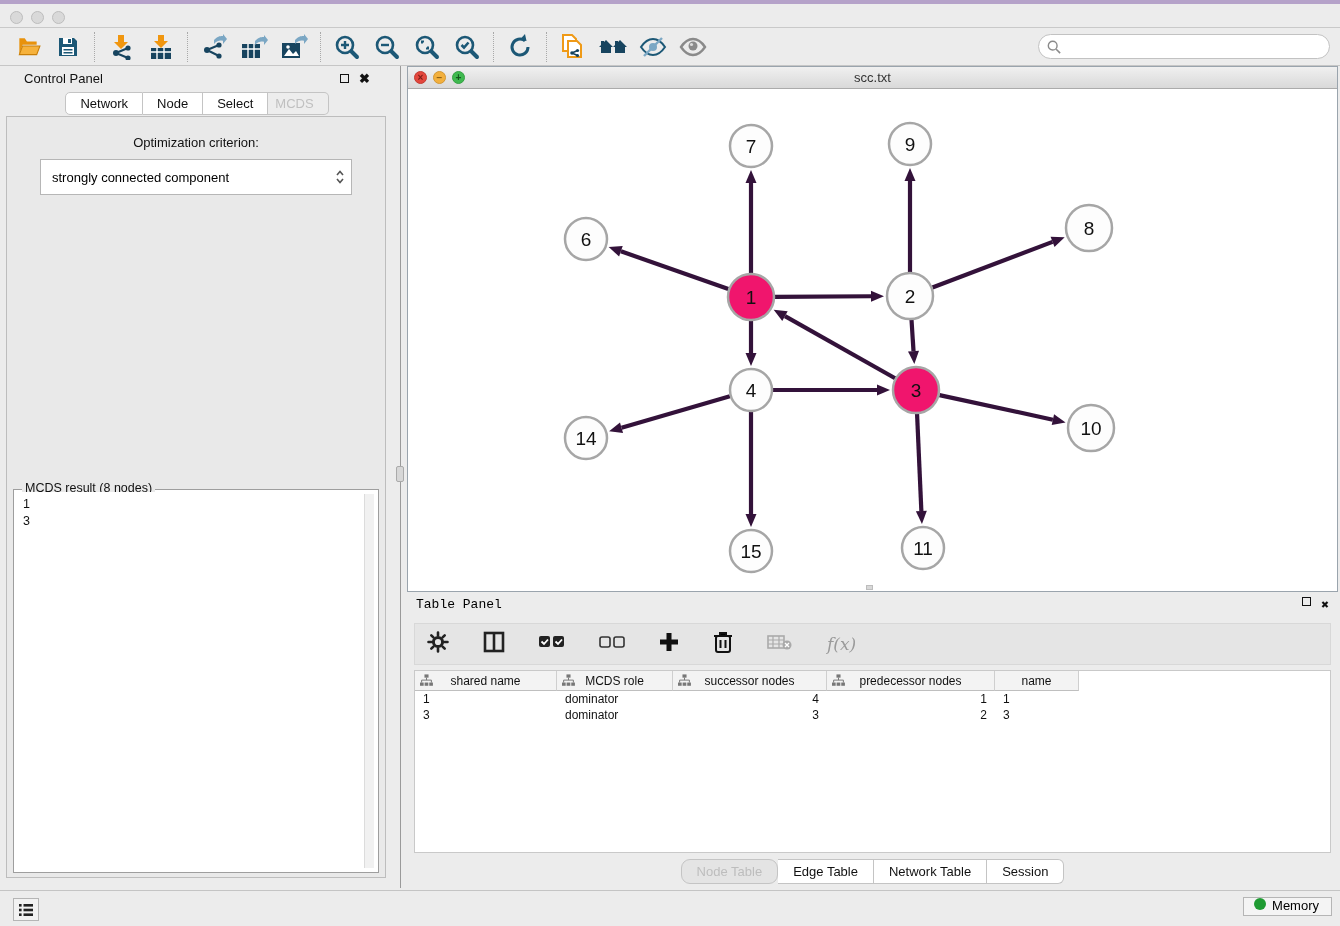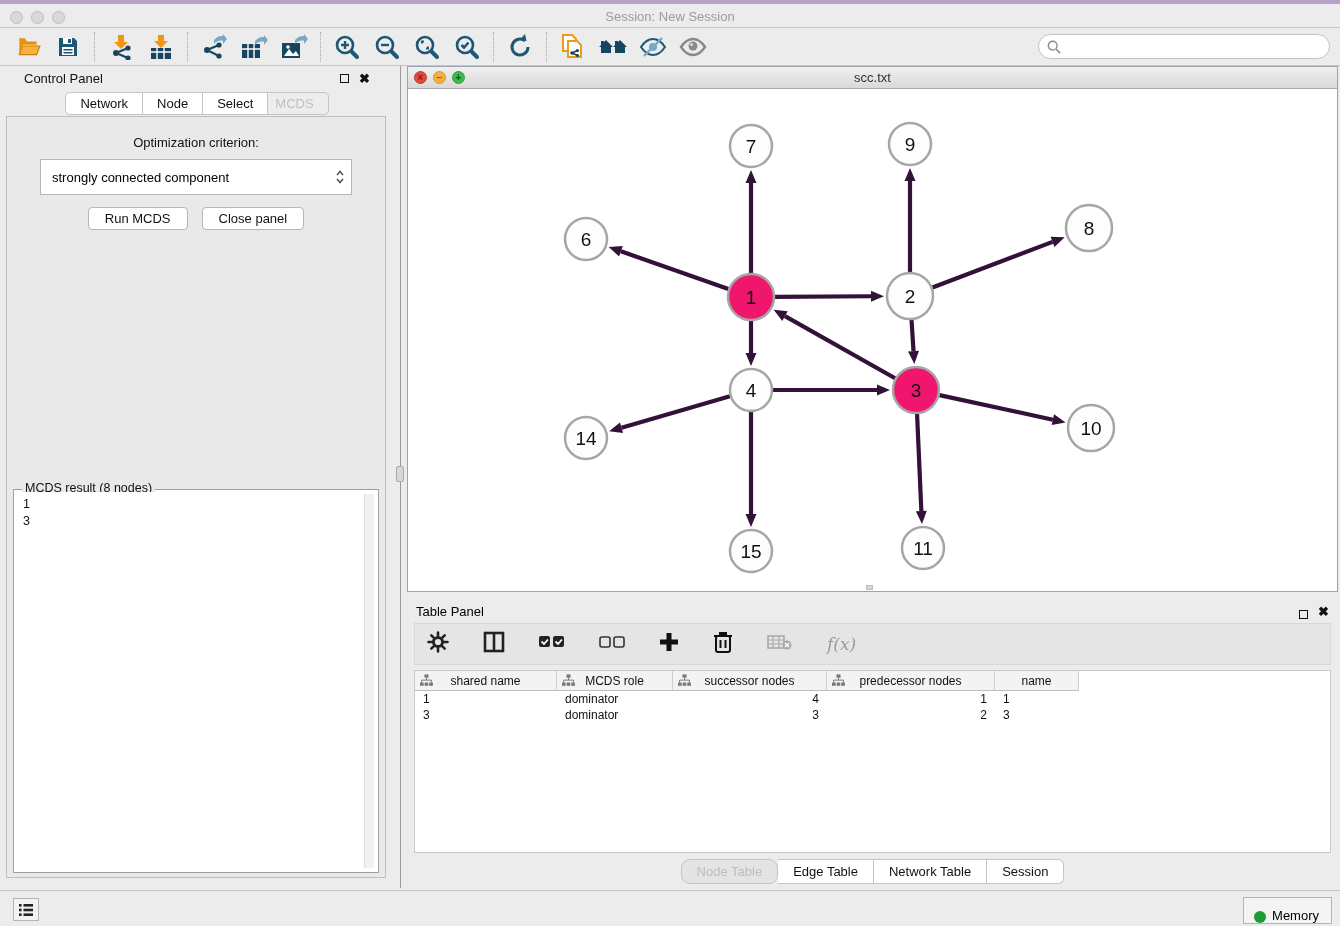--- a/index.html
+++ b/index.html
@@ -52,55 +52,54 @@
   .ntl { width:13px; height:13px; border-radius:50%; font-size:10px; line-height:12px; text-align:center; font-weight:bold; }
   .ntl.red { background:#e3473d; border:1px solid #c23b32; color:#7c1d18; }
   .ntl.yellow { background:#f3b03d; border:1px solid #d29734; color:#8a5d12; }
   .ntl.green { background:#3fb94f; border:1px solid #35a043; color:#14571d; }
   .net-title { position:absolute; width:100%; text-align:center; top:3px; font-size:13px; color:#333; }
   .net-canvas { position:relative; width:100%; height:501px; background:#fff; }
   .net-resize { position:absolute; bottom:1px; left:458px; width:7px; height:5px; background:#d8d8d8; border:1px solid #bdbdbd; }
 
   
   .table-panel { position:absolute; left:407px; top:597px; width:931px; height:292px; background:#ececec; }
-  .tp-head { height:22px; display:flex; align-items:flex-end; padding:0 9px; }
+  .tp-head { height:22px; display:flex; align-items:flex-start; padding:0 9px;font-family:Liberation Mono, monospace; }
   .tp-head .ptitle { font-size:13px; flex:1; }
   .tp-toolbar { margin:4px 7px 0 7px; height:42px; background:#e5e5e5; border:1px solid #d8d8d8; display:flex; align-items:center; padding-left:12px; gap:34px; }
   .tp-table { margin:5px 7px 0 7px; height:183px; background:#fff; border:1px solid #c9c9c9; overflow:hidden; position:relative; }
   .thead { display:flex; height:20px; font-size:12px; }
   .th { background:#f3f3f3; border-right:1px solid #cfcfcf; border-bottom:1px solid #bfbfbf; display:flex; align-items:center; justify-content:center; position:relative; color:#111; }
   .th .hic { position:absolute; left:5px; top:3px; }
   .trow { display:flex; height:16px; font-size:12px; color:#111; }
   .td { padding:1px 8px 0 8px; white-space:nowrap; }
   .td.r { text-align:right; }
   .c0{width:142px}.c1{width:116px}.c2{width:154px}.c3{width:168px}.c4{width:84px}
   .tp-tabs { display:flex; justify-content:center; margin-top:6px; }
   .tp-tab { font-size:13px; padding:4px 15px; background:#fff; border:1px solid #c4c4c4; border-left:none; color:#111; }
   .tp-tab:first-child { border-left:1px solid #c4c4c4; border-top-left-radius:6px; border-bottom-left-radius:6px;border-radius:9px; }
   .tp-tab:last-child { border-top-right-radius:6px; border-bottom-right-radius:6px; }
   .tp-tab.active { background:#e4e4e4; color:#bdbdbd; }
 
   
   .statusbar { position:absolute; left:0; top:890px; width:1340px; height:36px; background:#ececec; border-top:1px solid #c4c4c4; }
   .sb-left { position:absolute; left:13px; top:7px; width:26px; height:23px; background:#f2f2f2; border:1px solid #b5b5b5; display:flex; align-items:center; justify-content:center; }
-  .sb-mem { position:absolute; right:8px; top:6px; height:27px; background:#f4f4f4; border:1px solid #b5b5b5; display:flex; align-items:flex-end; padding:0 12px 0 10px; font-size:13px; gap:6px; }
+  .sb-mem { position:absolute; right:8px; top:6px; height:19px; background:#f4f4f4; border:1px solid #b5b5b5; display:flex; align-items:flex-start; padding:0 12px 0 10px; font-size:13px; gap:6px; }
   .mem-dot { width:12px; height:12px; border-radius:50%; background:#1f9b33; }
 
   .fx { font-family:"DejaVu Serif",serif; font-style:italic; font-size:17px; color:#9a9a9a; }
 </style>
 </head>
 <body>
 
 <div class="titlebar">
   <div class="traffic">
     <div class="tl"></div>
     <div class="tl"></div>
     <div class="tl"></div>
   </div>
-  <div class="win-title">Session: New Session</div>
 </div>
 
 <div class="toolbar">
   <div class="tbtn">
     <svg width="26" height="26" viewBox="0 0 24 24">
         <path fill="#e8920c" d="M1 4h8l2 3h9v3H7L4 19V4z"></path>
         <path fill="#f6b23c" d="M4 19l3-8h16l-3 8H4z" stroke="#c97f08" stroke-width="1"></path>
       </svg>
   </div>
   <div class="tbtn">
@@ -243,24 +242,20 @@
     <div class="cp-tab">Select</div>
     <div class="cp-tab active">MCDS</div>
   </div>
   <div class="cp-body">
     <div class="opt-label">Optimization criterion:</div>
     <div class="dropdown">
       <span class="dval">strongly connected component</span>
       <svg width="10" height="16" viewBox="0 0 10 16">
           <path fill="none" stroke="#555" stroke-width="1.6" d="M2 6l3-3.5L8 6M2 10l3 3.5L8 10"></path>
         </svg>
-    </div>
-    <div class="btn-row">
-      <button class="pbtn">Run MCDS</button>
-      <button class="pbtn">Close panel</button>
     </div>
     <div class="result-fieldset">
       <div class="result-legend">MCDS result (8 nodes)</div>
       <div class="result-area">
         <div>1</div>
         <div>3</div>
         <div class="result-scroll"></div>
       </div>
     </div>
   </div>

